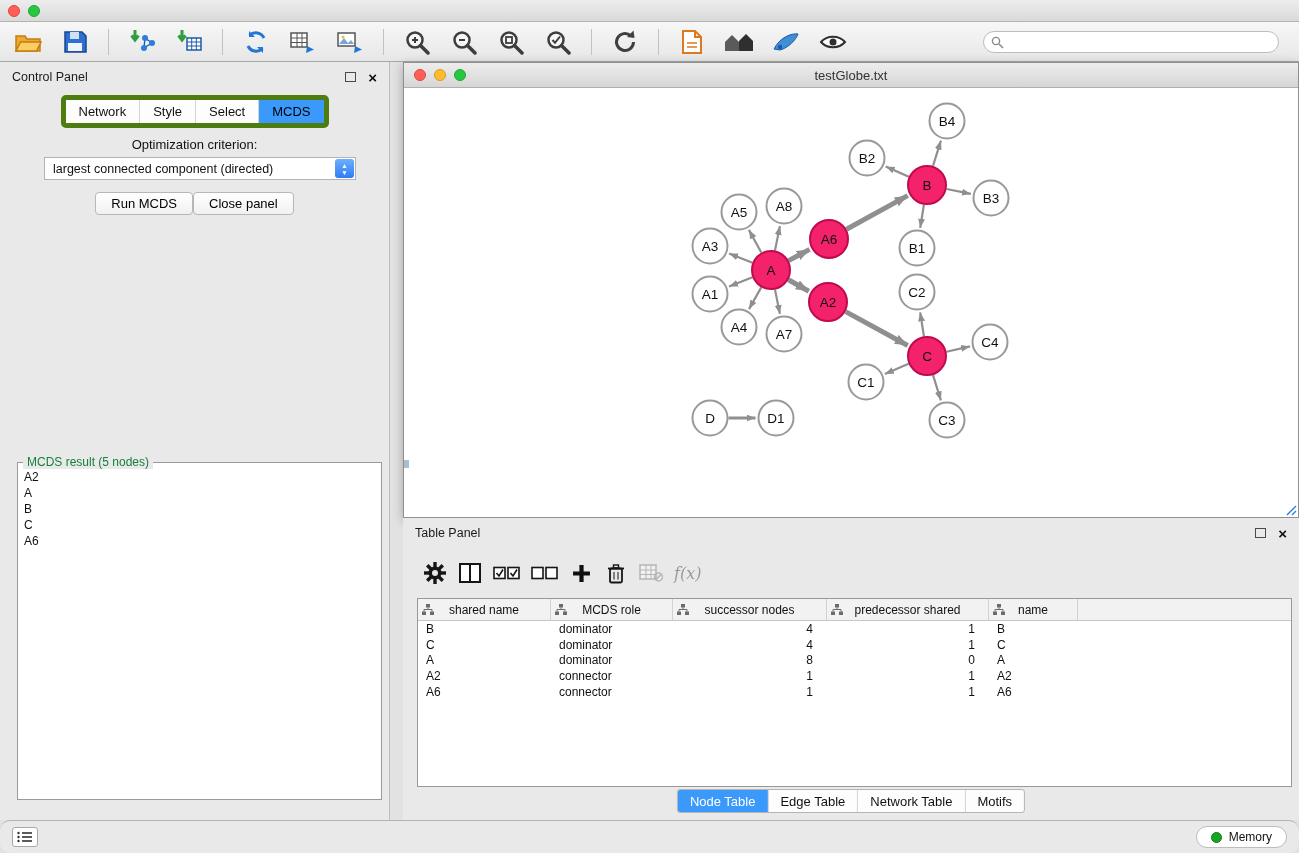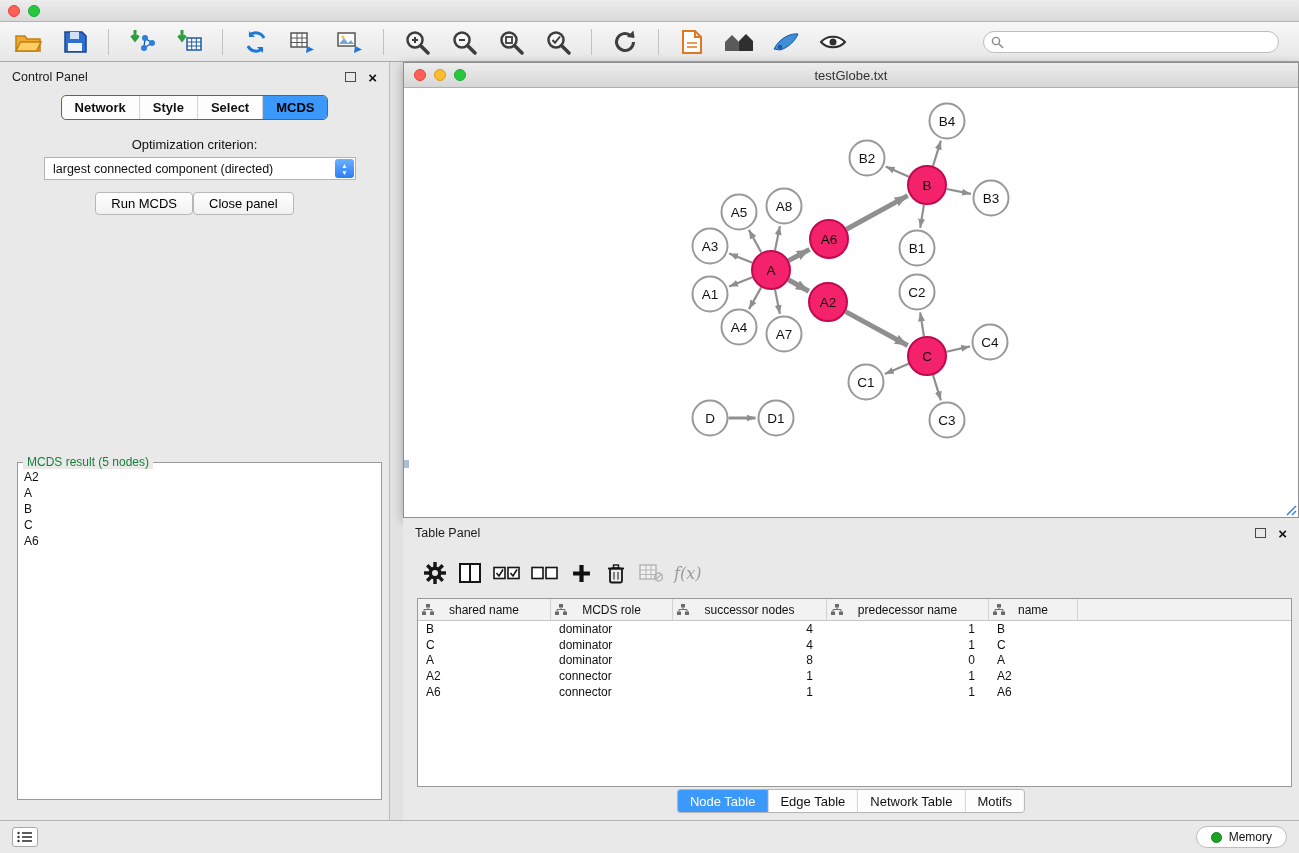--- a/index.html
+++ b/index.html
@@ -32,21 +32,21 @@
   
   .control-panel { position:absolute; left:0; top:62px; width:390px; height:758px;
     background:#e9e9e9; border-right:1px solid #bdbdbd; }
   .panel-header { position:absolute; top:0; left:0; right:0; height:30px;
     display:flex; align-items:center; padding:0 12px; font-size:12.5px; color:#1a1a1a; }
   .panel-header .spacer { flex:1; }
   .float-box { width:11px; height:10px; border:1.5px solid #4a4a4a; margin-right:12px; background:transparent; }
   .close-x { font-weight:bold; font-size:15px; line-height:1; color:#111; }
 
   .cp-tabs { position:absolute; top:33px; left:50%; transform:translateX(-50%);
-    display:inline-flex; background:#fdfdfd; border:1px solid #4d7c0f; border-radius:5px; overflow:hidden;font-weight:bold; }
+    display:inline-flex; background:#fdfdfd; border:5px solid #4d7c0f; border-radius:5px; overflow:hidden; }
   .cp-tab { padding:4px 13px; font-size:13px; border-left:1px solid #d4d4d4; cursor:default; }
   .cp-tab:first-child { border-left:none; }
   .cp-tab.active { background:#3b99fc; color:#000000; }
 
   .opt-label { position:absolute; top:75px; left:0; right:0; text-align:center; font-size:13px; }
   .dropdown { position:absolute; top:95px; left:44px; width:312px; height:23px;
     background:#fff; border:1px solid #b3b3b3; border-radius:0;
     display:flex; align-items:center; padding-left:8px; font-size:12.5px; }
   .dropdown .stepper { position:absolute; right:1px; top:1px; bottom:1px; width:19px;
     background:linear-gradient(#6cb0fd,#2e7df5); border-radius:3px; color:#fff;
@@ -91,21 +91,21 @@
   .td.num { text-align:right; padding-right:14px; padding-left:0; }
   .tp-tabs { position:absolute; top:271px; left:50%; transform:translateX(-50%);
     display:inline-flex; background:#fdfdfd; border:1px solid #b5b5b5; border-radius:3px; overflow:hidden; }
   .tp-tab { padding:3.5px 12px; font-size:13px; border-left:1px solid #d4d4d4; }
   .tp-tab:first-child { border-left:none; }
   .tp-tab.active { background:#3b99fc; color:#fff; }
 
   
   .statusbar { position:absolute; left:0; top:820px; width:1299px; height:33px;
     background:#e9e9e9; border-top:1px solid #b3b3b3;
-    display:flex; align-items:center; padding:0 12px; }
+    display:flex; align-items:center; padding:0 12px;border-radius:10px; }
   .list-btn { width:26px; height:20px; background:#fff; border:1px solid #a8a8a8; border-radius:3px;
     display:flex; align-items:center; justify-content:center; }
   .memory-btn { margin-left:auto; display:flex; align-items:center; gap:7px;
     background:#fff; border:1px solid #bdbdbd; border-radius:11px;
     padding:2px 14px; font-size:12px; height:22px; }
   .memory-dot { width:11px; height:11px; border-radius:50%; background:#19a523; border:1px solid #0e7d18; }
 </style>
 </head>
 <body>
 
@@ -505,21 +505,21 @@
           </svg>
           <span>successor nodes</span>
         </div>
         <div class="th" style="width: 162px;">
           <svg width="12" height="11" viewBox="0 0 12 11">
             <rect x="4" y="0" width="4" height="3.5" fill="#6b6b6b"></rect>
             <rect x="0" y="7.5" width="4" height="3.5" fill="#6b6b6b"></rect>
             <rect x="8" y="7.5" width="4" height="3.5" fill="#6b6b6b"></rect>
             <path d="M6 3.5v2M2 7.5v-2h8v2" fill="none" stroke="#6b6b6b"></path>
           </svg>
-          <span>predecessor name</span>
+          <span>predecessor shared</span>
         </div>
         <div class="th" style="width: 89px;">
           <svg width="12" height="11" viewBox="0 0 12 11">
             <rect x="4" y="0" width="4" height="3.5" fill="#6b6b6b"></rect>
             <rect x="0" y="7.5" width="4" height="3.5" fill="#6b6b6b"></rect>
             <rect x="8" y="7.5" width="4" height="3.5" fill="#6b6b6b"></rect>
             <path d="M6 3.5v2M2 7.5v-2h8v2" fill="none" stroke="#6b6b6b"></path>
           </svg>
           <span>name</span>
         </div>

